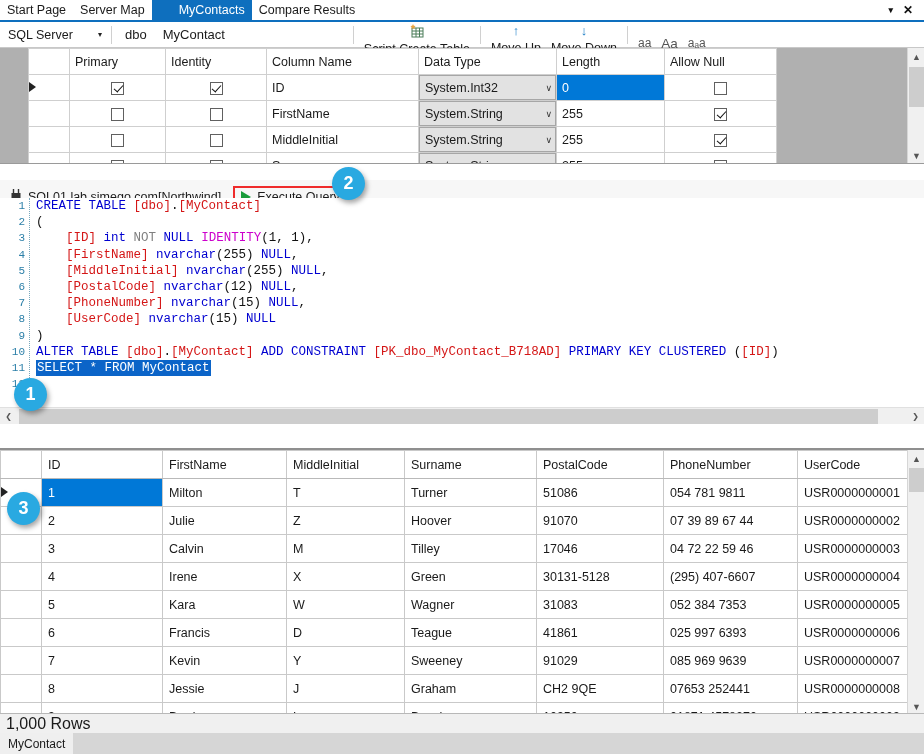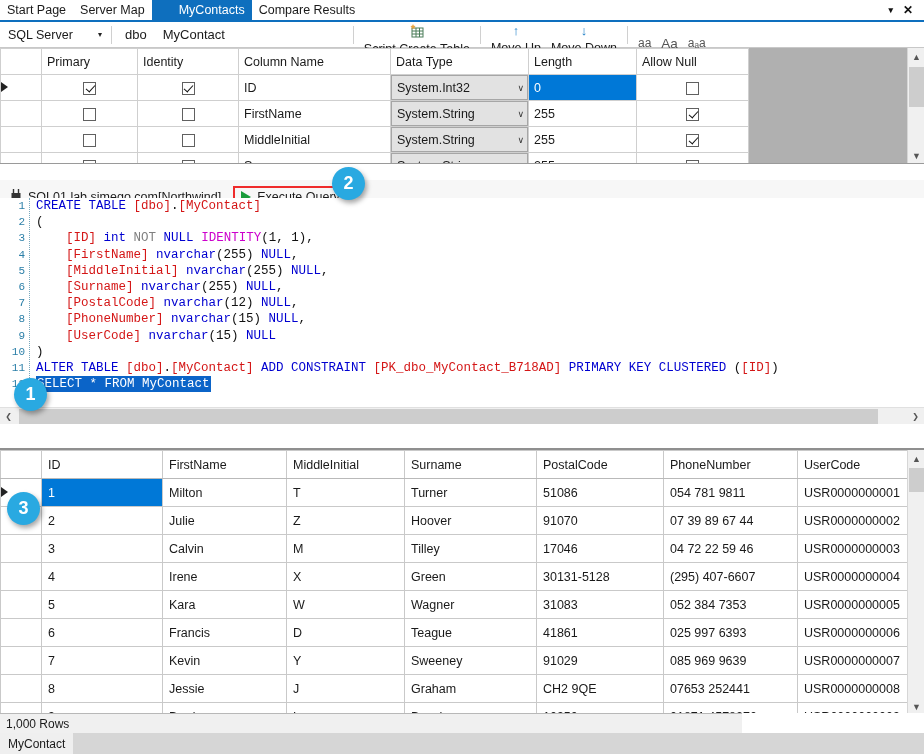--- a/index.html
+++ b/index.html
@@ -100,20 +100,21 @@
   .cg-scroll-area {
     position: absolute; left: 0; top: 0; width: 907px; height: 116px;
     overflow: hidden;
     background: #b0b0b0;
   }
   table.cg {
     border-collapse: collapse;
     table-layout: fixed;
     background: #ffffff;
     width: 748px;
+    margin-left: 28px;
   }
   table.cg th, table.cg td {
     border: 1px solid #cfcfcf;
     height: 26px;
     padding: 0 5px;
     font-size: 12.5px;
     font-weight: normal;
     text-align: left;
     vertical-align: middle;
     background: #ffffff;
@@ -311,26 +312,26 @@
     border-left: 1px solid #d6d6d6;
   }
   .rg-thumb {
     position: absolute; left: 1px; top: 18px;
     width: 15px; height: 24px;
     background: #cdcdcd;
   }
 
   
   .statusbar {
-    position: absolute; top: 713px; left: 0; width: 742px; height: 20px;
+    position: absolute; top: 713px; left: 0; width: 924px; height: 20px;
     background: #f0f0f0;
     border-top: 1px solid #b8b8b8;
     display: flex; align-items: center;
     padding-left: 6px;
-    font-size: 12px;
+    font-size: 16px;
   }
   .tabstrip {
     position: absolute; top: 733px; left: 0; width: 924px; height: 21px;
     background: #d6d6d6;
     display: flex; align-items: stretch;
   }
   .tabstrip-tab {
     background: #efefef;
     padding: 0 8px;
     display: flex; align-items: center;
@@ -544,21 +545,20 @@
       <div class="gln">10</div>
       <div class="gln">11</div>
       <div class="gln caret-line">12</div>
     </div>
     <div class="code">
       <div class="cl"><span class="k">CREATE TABLE </span><span class="id">[dbo]</span><span class="pl">.</span><span class="id">[MyContact]</span></div>
       <div class="cl"><span class="pl">(</span></div>
       <div class="cl"><span class="pl">    </span><span class="id">[ID]</span><span class="pl"> </span><span class="ty">int</span><span class="pl"> </span><span class="kg">NOT</span><span class="pl"> </span><span class="k">NULL</span><span class="pl"> </span><span class="fn">IDENTITY</span><span class="pl">(1, 1),</span></div>
       <div class="cl"><span class="pl">    </span><span class="id">[FirstName]</span><span class="pl"> </span><span class="ty">nvarchar</span><span class="pl">(255) </span><span class="k">NULL</span><span class="pl">,</span></div>
       <div class="cl"><span class="pl">    </span><span class="id">[MiddleInitial]</span><span class="pl"> </span><span class="ty">nvarchar</span><span class="pl">(255) </span><span class="k">NULL</span><span class="pl">,</span></div>
-      <div class="cl"><span class="pl">    </span><span class="id">[Surname]</span><span class="pl"> </span><span class="ty">nvarchar</span><span class="pl">(255) </span><span class="k">NULL</span><span class="pl">,</span></div>
       <div class="cl"><span class="pl">    </span><span class="id">[PostalCode]</span><span class="pl"> </span><span class="ty">nvarchar</span><span class="pl">(12) </span><span class="k">NULL</span><span class="pl">,</span></div>
       <div class="cl"><span class="pl">    </span><span class="id">[PhoneNumber]</span><span class="pl"> </span><span class="ty">nvarchar</span><span class="pl">(15) </span><span class="k">NULL</span><span class="pl">,</span></div>
       <div class="cl"><span class="pl">    </span><span class="id">[UserCode]</span><span class="pl"> </span><span class="ty">nvarchar</span><span class="pl">(15) </span><span class="k">NULL</span></div>
       <div class="cl"><span class="pl">)</span></div>
       <div class="cl"><span class="k">ALTER TABLE </span><span class="id">[dbo]</span><span class="pl">.</span><span class="id">[MyContact]</span><span class="pl"> </span><span class="k">ADD CONSTRAINT </span><span class="id">[PK_dbo_MyContact_B718AD]</span><span class="pl"> </span><span class="k">PRIMARY KEY CLUSTERED </span><span class="pl">(</span><span class="id">[ID]</span><span class="pl">)</span></div>
       <div class="cl"><span class="selline">SELECT * FROM MyContact</span></div>
     </div>
     <div class="ed-hscroll">
       <div class="hsb-arrow">❮</div>
       <div class="hsb-track">

